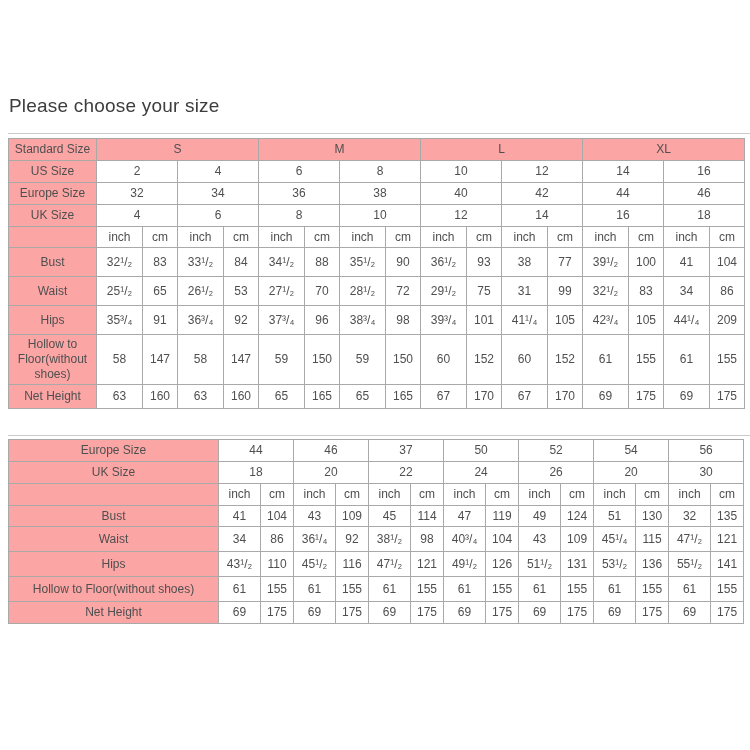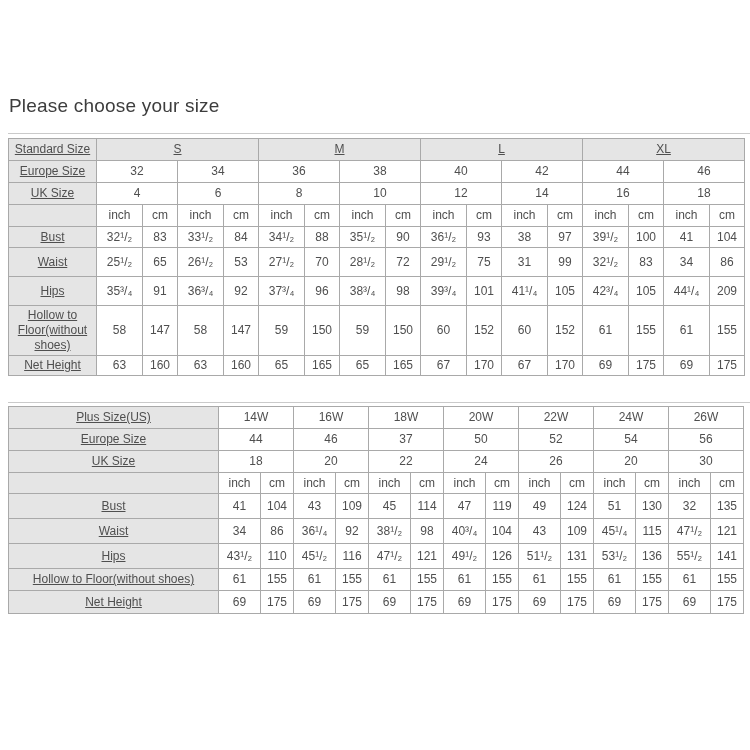--- a/index.html
+++ b/index.html
@@ -15,21 +15,21 @@
   .rule{border:none;border-top:1px solid #cacaca;margin:16px 0 4px 0;}
   .rule2{border:none;border-top:1px solid #cacaca;margin:26px 0 3px 0;}
   table{
     border-collapse:collapse;table-layout:fixed;width:734px;
     font-size:12px;
   }
   td{
     border:1px solid #a9a9a9;text-align:center;vertical-align:middle;
     padding:2px 1px;height:17px;color:#4f4f4f;overflow:hidden;line-height:15px;
   }
-  td.hd{background:#e5e5e5;text-decoration:underline;}
+  td.hd{background:#fca5a5;}
   .t1 col.label-col{width:88px;}
   .t2 col.label-col{width:210px;}
   .t1 col.u-in{width:46px;}
   .t1 col.u-cm{width:35px;}
   .t2 col.u-in{width:42px;}
   .t2 col.u-cm{width:33px;}
   .t1 tbody tr:nth-child(5) td{height:16px;}
   .t1 tbody tr:nth-child(n+6) td{height:24px;}
   .t1 tbody tr:nth-child(9) td{height:auto;}
   .t1 tbody tr:nth-child(10) td{height:19px;}
@@ -67,20 +67,31 @@
       </colgroup>
       <tbody>
         <tr>
           <td class="hd">Standard Size</td>
           <td colspan="4" class="hd">S</td>
           <td colspan="4" class="hd">M</td>
           <td colspan="4" class="hd">L</td>
           <td colspan="4" class="hd">XL</td>
         </tr>
         <tr>
+          <td class="hd">US Size</td>
+          <td colspan="2">2</td>
+          <td colspan="2">4</td>
+          <td colspan="2">6</td>
+          <td colspan="2">8</td>
+          <td colspan="2">10</td>
+          <td colspan="2">12</td>
+          <td colspan="2">14</td>
+          <td colspan="2">16</td>
+        </tr>
+        <tr>
           <td class="hd">Europe Size</td>
           <td colspan="2">32</td>
           <td colspan="2">34</td>
           <td colspan="2">36</td>
           <td colspan="2">38</td>
           <td colspan="2">40</td>
           <td colspan="2">42</td>
           <td colspan="2">44</td>
           <td colspan="2">46</td>
         </tr>
@@ -120,21 +131,21 @@
           <td>83</td>
           <td>33¹/₂</td>
           <td>84</td>
           <td>34¹/₂</td>
           <td>88</td>
           <td>35¹/₂</td>
           <td>90</td>
           <td>36¹/₂</td>
           <td>93</td>
           <td>38</td>
-          <td>97</td>
+          <td>77</td>
           <td>39¹/₂</td>
           <td>100</td>
           <td>41</td>
           <td>104</td>
         </tr>
         <tr>
           <td class="hd">Waist</td>
           <td>25¹/₂</td>
           <td>65</td>
           <td>26¹/₂</td>
@@ -226,30 +237,20 @@
         <col class="u-cm">
         <col class="u-in">
         <col class="u-cm">
         <col class="u-in">
         <col class="u-cm">
         <col class="u-in">
         <col class="u-cm">
       </colgroup>
       <tbody>
         <tr>
-          <td class="hd">Plus Size(US)</td>
-          <td colspan="2">14W</td>
-          <td colspan="2">16W</td>
-          <td colspan="2">18W</td>
-          <td colspan="2">20W</td>
-          <td colspan="2">22W</td>
-          <td colspan="2">24W</td>
-          <td colspan="2">26W</td>
-        </tr>
-        <tr>
           <td class="hd">Europe Size</td>
           <td colspan="2">44</td>
           <td colspan="2">46</td>
           <td colspan="2">37</td>
           <td colspan="2">50</td>
           <td colspan="2">52</td>
           <td colspan="2">54</td>
           <td colspan="2">56</td>
         </tr>
         <tr>

